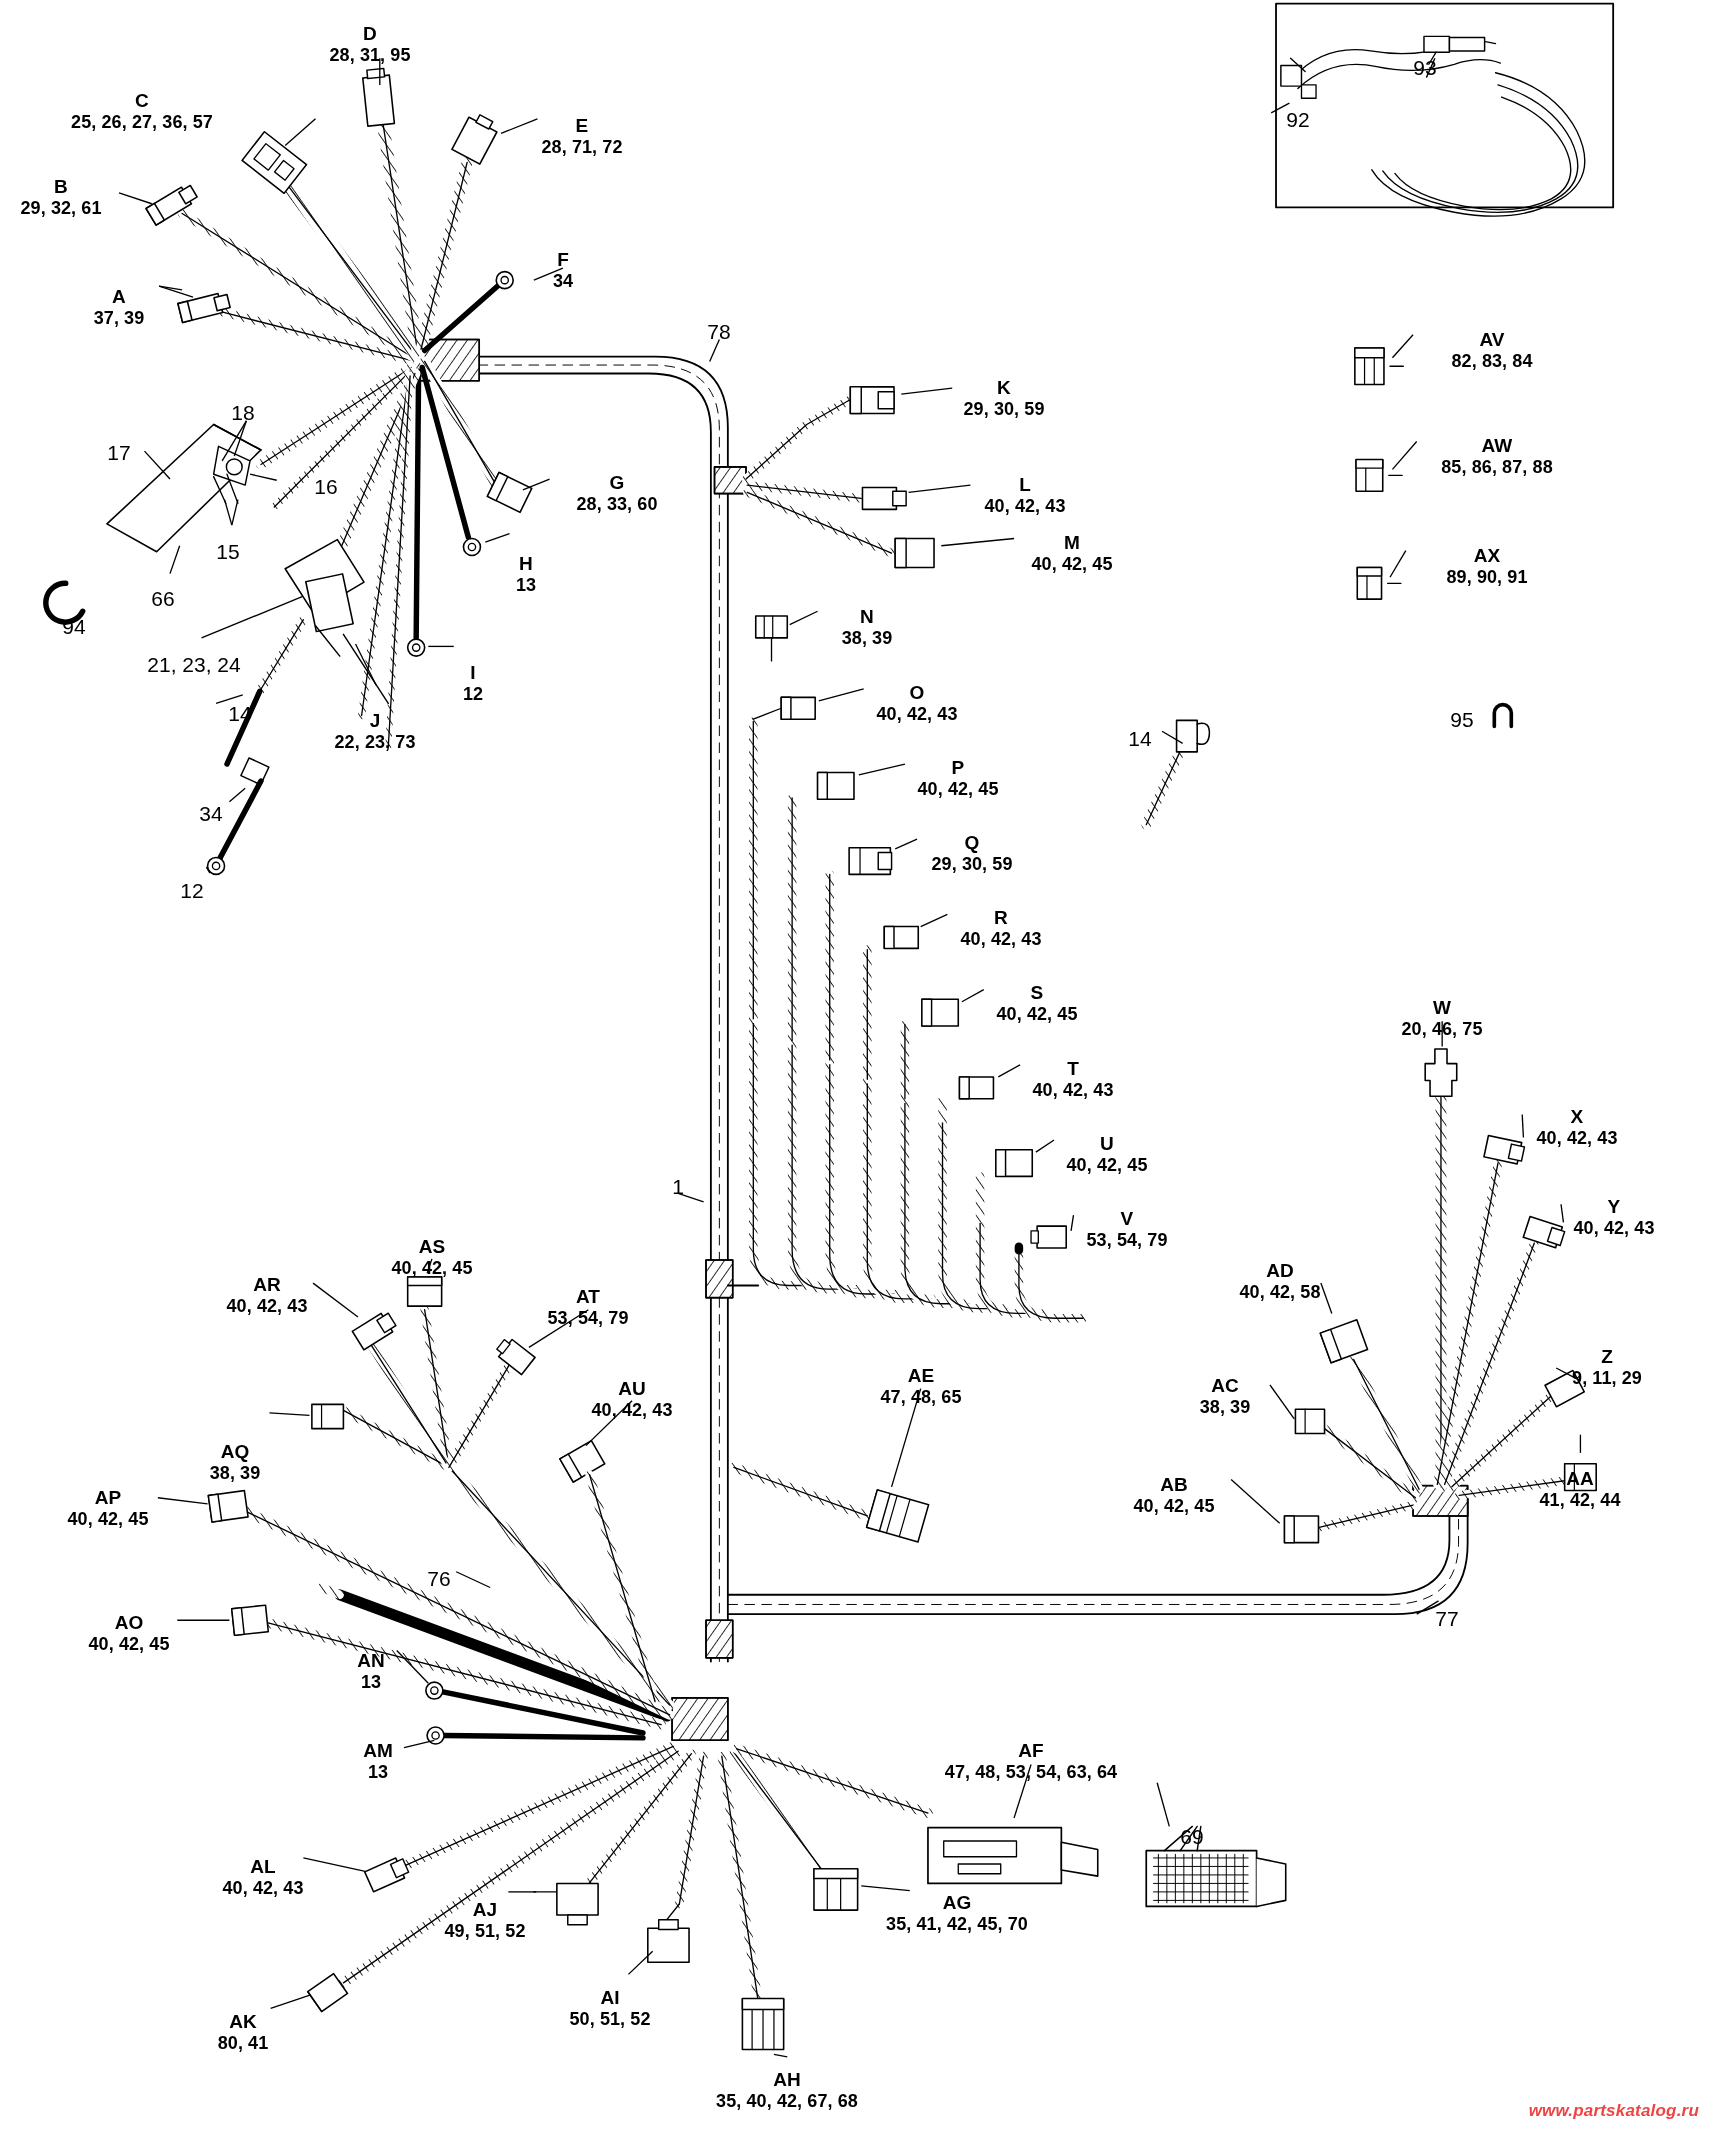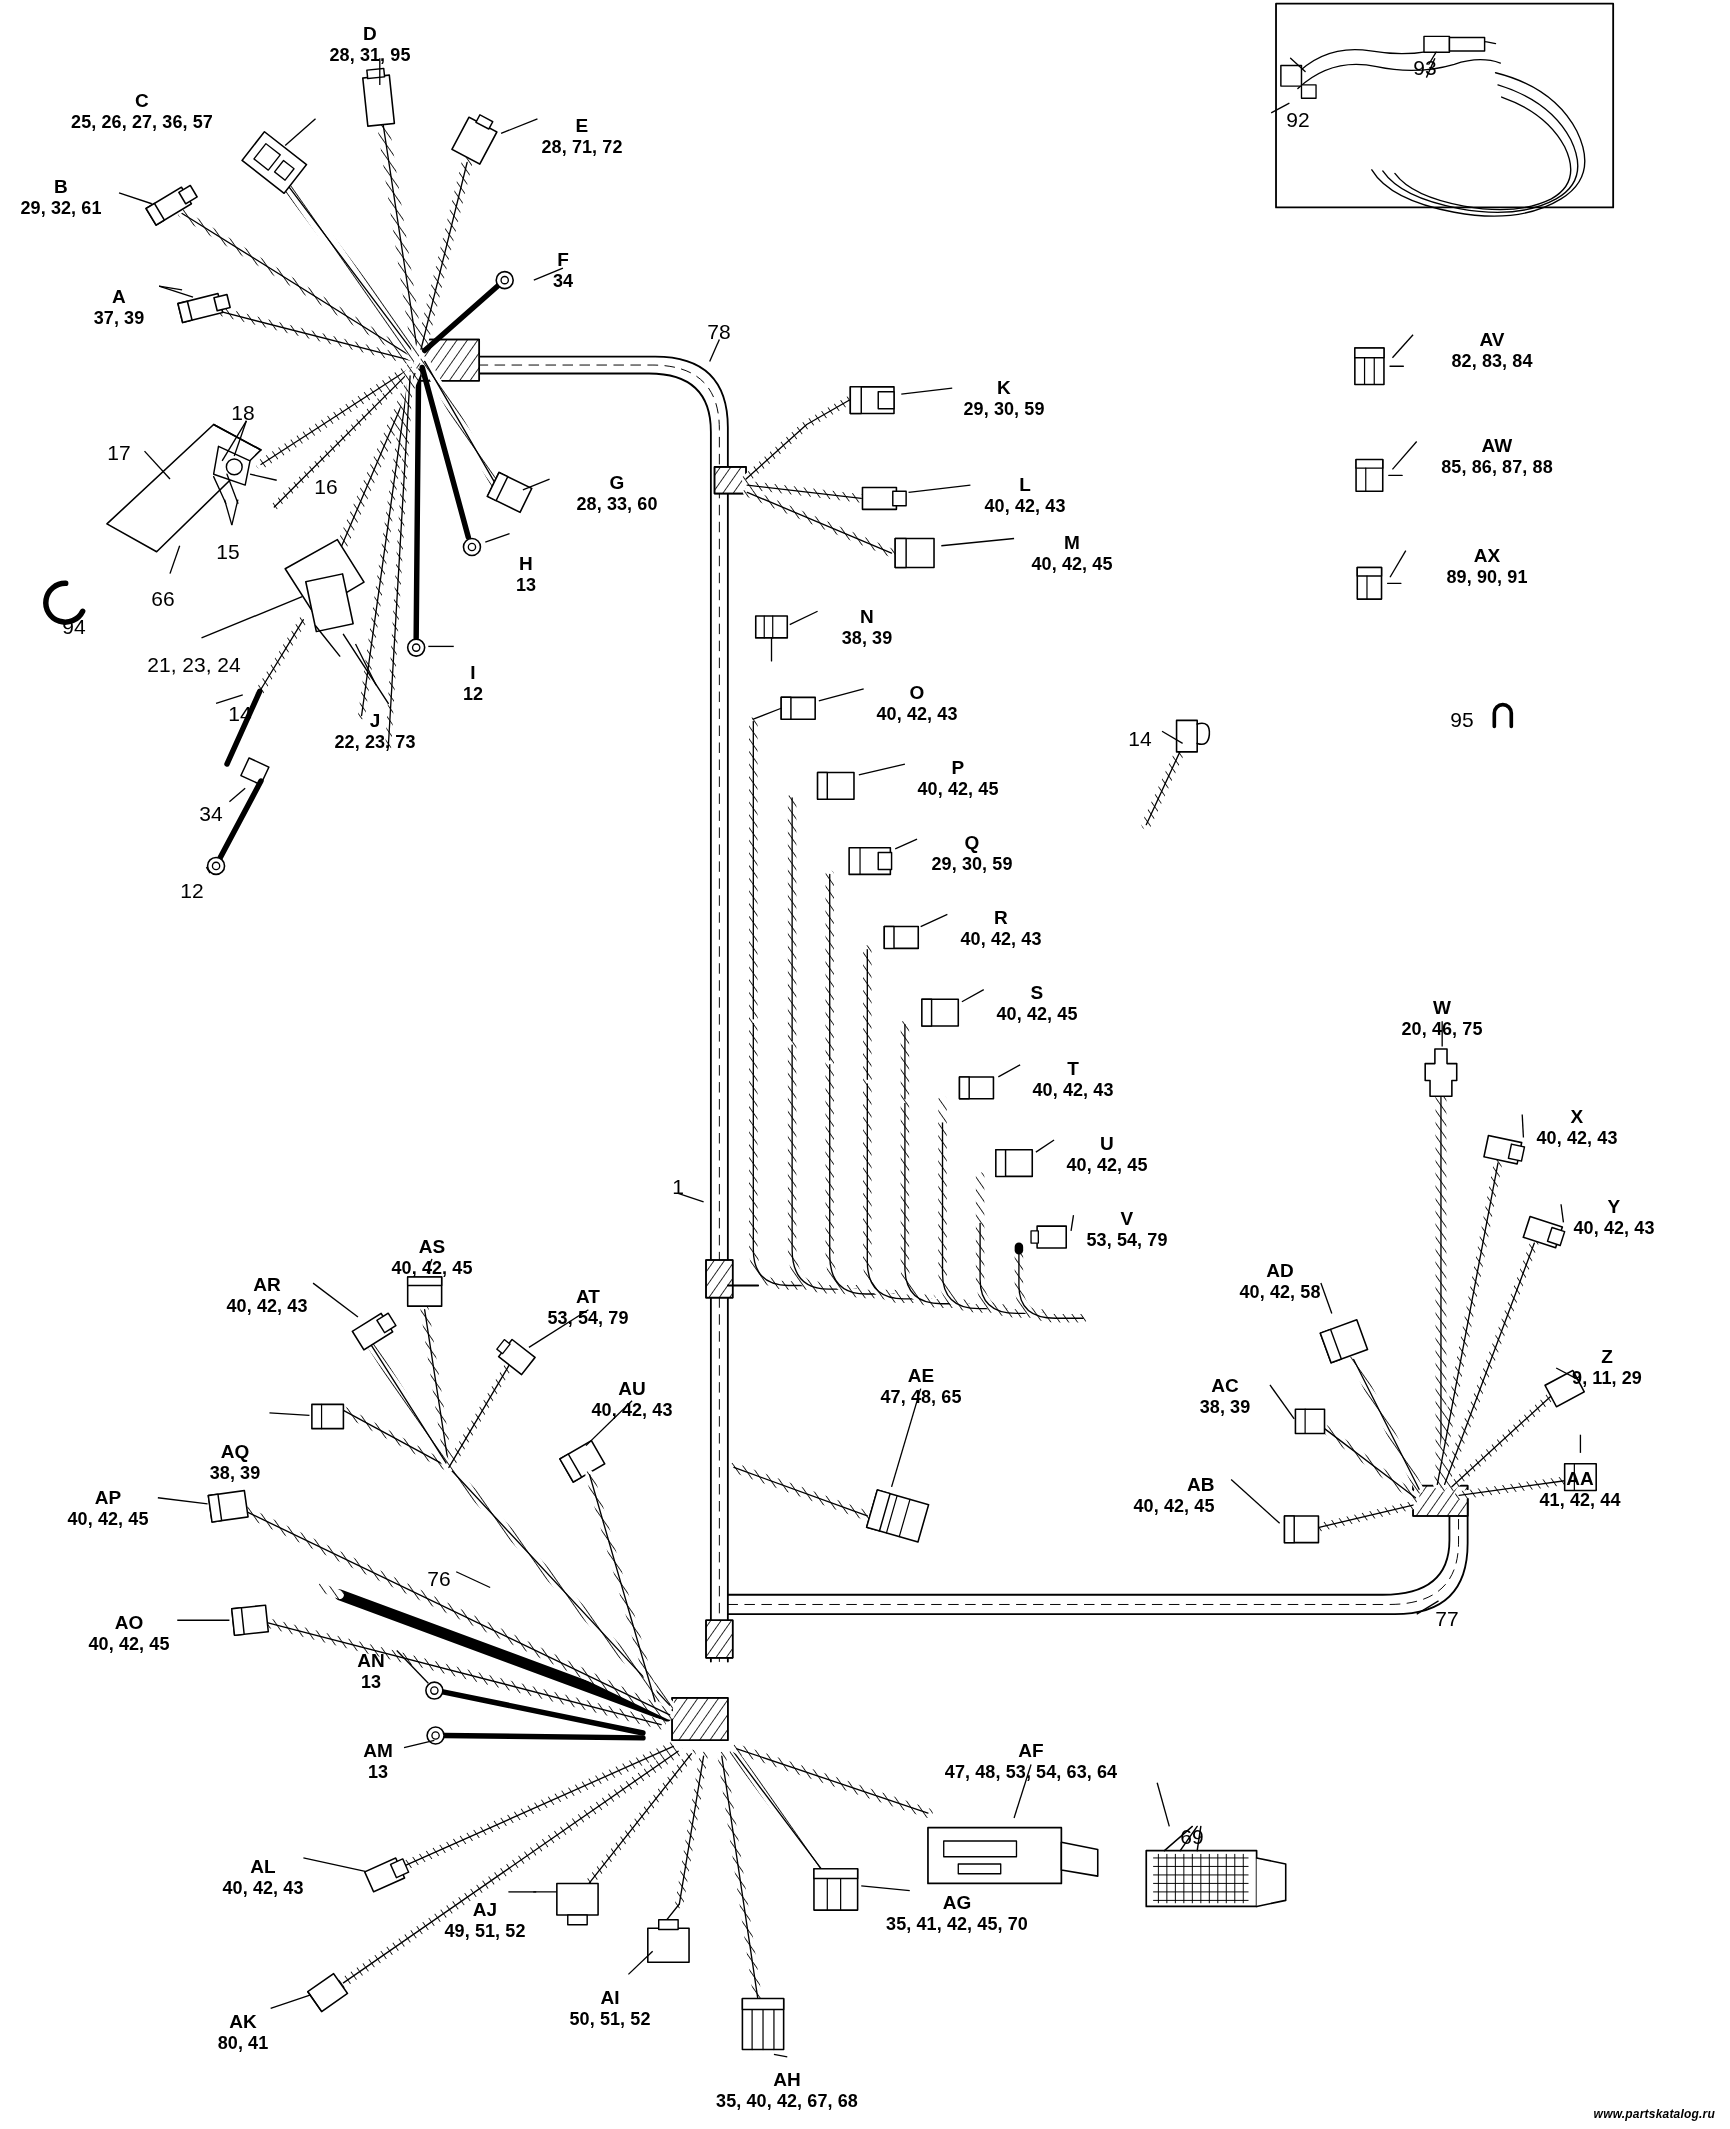--- a/index.html
+++ b/index.html
@@ -27,23 +27,23 @@
   .lbl .nums { display:block; font-weight:700; font-size:18px; }
   .num {
     position:absolute;
     font-weight:400;
     font-size:21px;
     white-space:nowrap;
     transform:translateX(-50%);
   }
   .wm {
     position:absolute;
-    right:16px; bottom:8.5px;
-    font-size:12px;
-    color:#000000;
+    right:32px; bottom:8.5px;
+    font-size:17px;
+    color:#ef4444;
     font-style:italic;
     font-weight:700;
     letter-spacing:0.2px;
   }
 </style>
 </head>
 <body>
 
 <div id="stage">
 
@@ -718,21 +718,21 @@
         <span class="nums">40, 42, 43</span>
       </div>
       <div class="lbl" style="left: 1607px; top: 1346px;">
         <span class="key">Z</span>
         <span class="nums">9, 11, 29</span>
       </div>
       <div class="lbl" style="left: 1580px; top: 1468px;">
         <span class="key">AA</span>
         <span class="nums">41, 42, 44</span>
       </div>
-      <div class="lbl" style="left: 1174px; top: 1474px; text-align: right;">
+      <div class="lbl" style="left: 1174px; top: 1474px;">
         <span class="key">AB</span>
         <span class="nums">40, 42, 45</span>
       </div>
       <div class="lbl" style="left: 1225px; top: 1375px;">
         <span class="key">AC</span>
         <span class="nums">38, 39</span>
       </div>
       <div class="lbl" style="left: 1280px; top: 1260px;">
         <span class="key">AD</span>
         <span class="nums">40, 42, 58</span>

